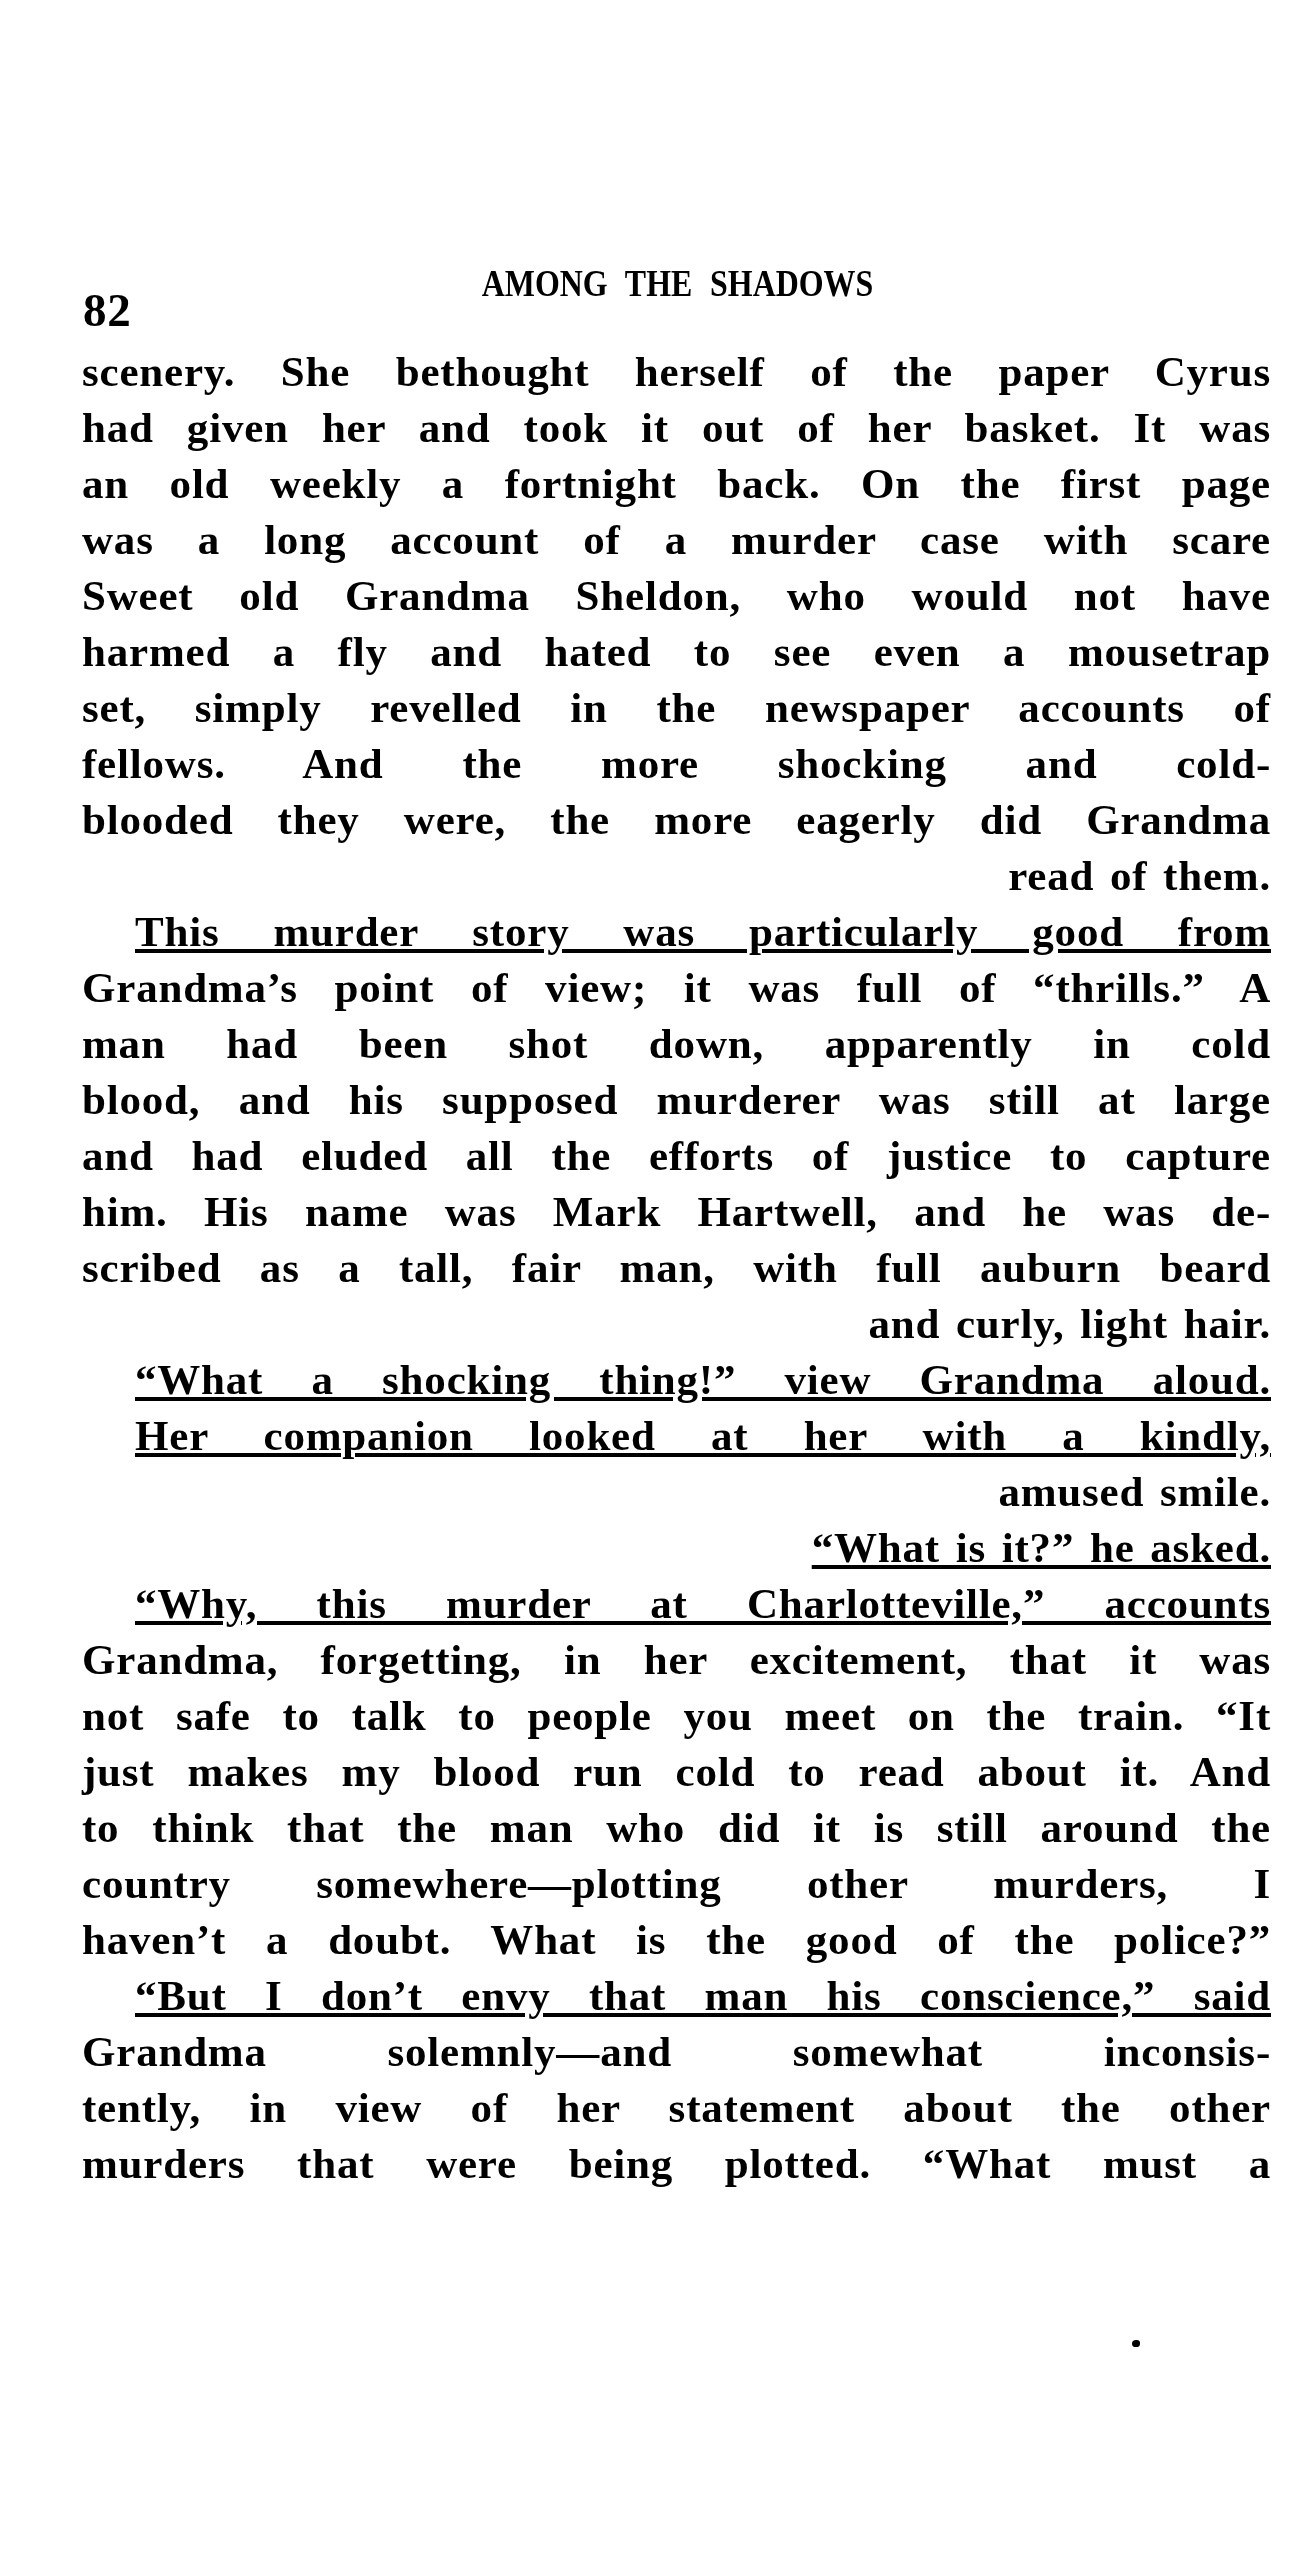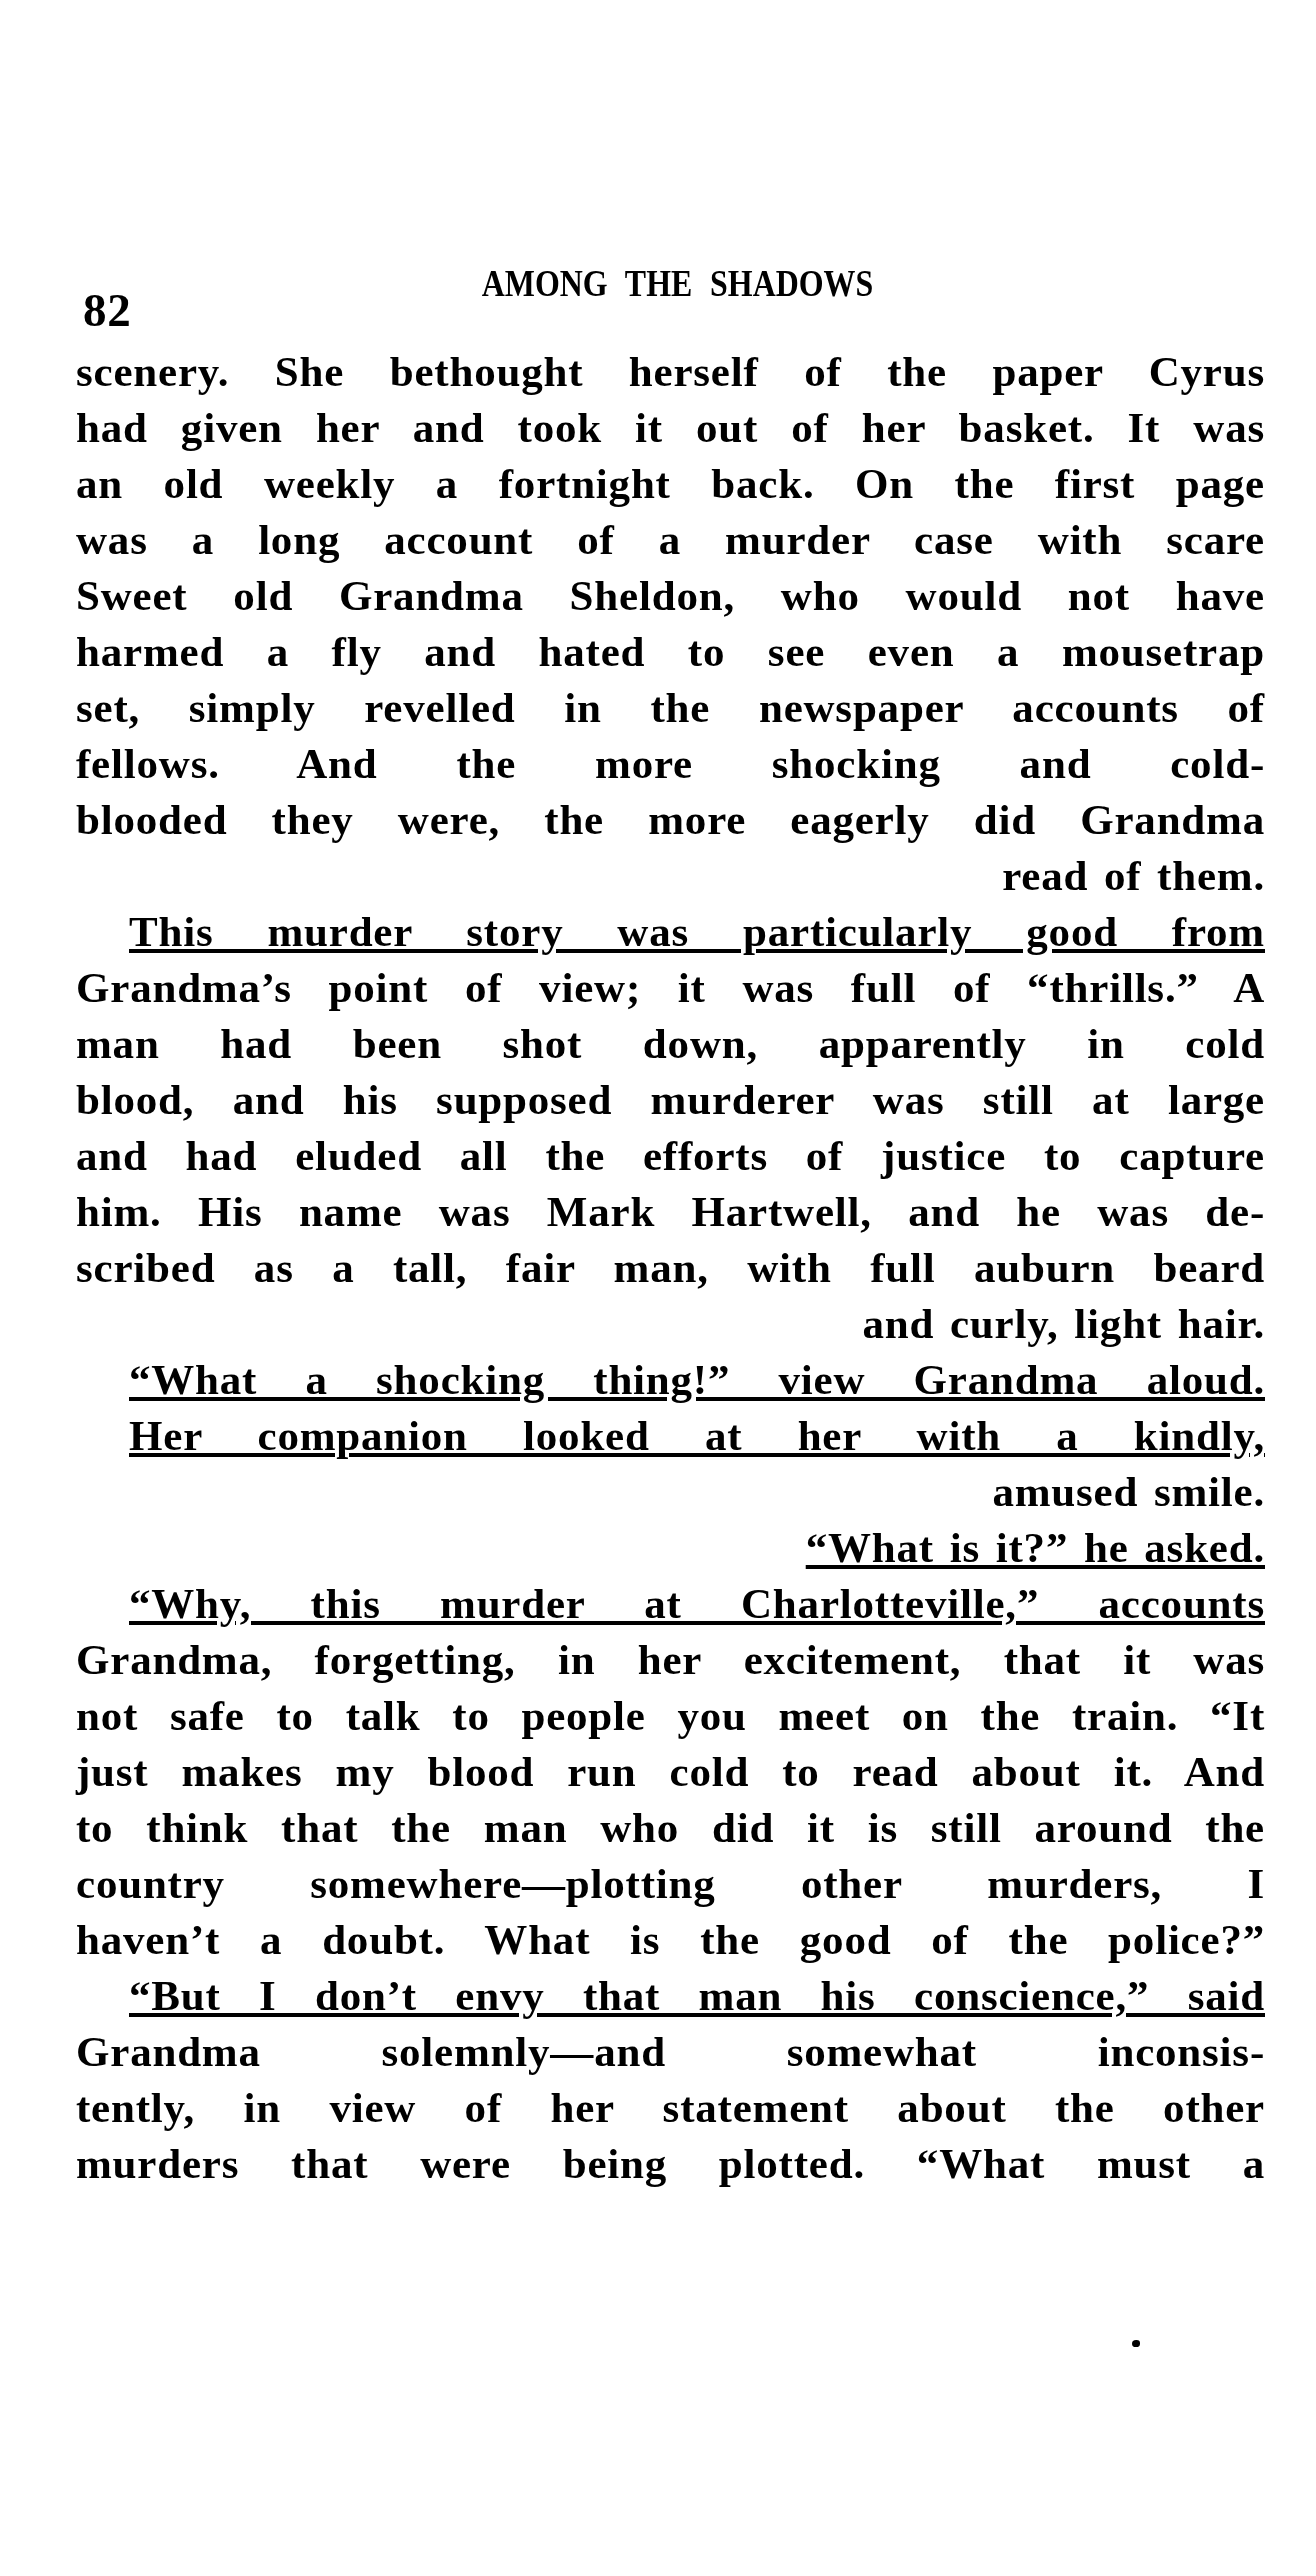--- a/index.html
+++ b/index.html
@@ -35,21 +35,21 @@
     font-size: 38px;
     font-weight: 700;
     line-height: 1;
     word-spacing: 11.7px;
     transform: scaleX(0.84);
     transform-origin: center;
     white-space: nowrap;
   }
   .text-block {
     position: absolute;
-    left: 76px;
+    left: 82px;
     top: 344px;
     width: 1189px;
   }
   .line {
     height: 56px;
     line-height: 56px;
     font-size: 43px;
     font-weight: 700;
     letter-spacing: 0.8px;
     word-spacing: 4.2px;

